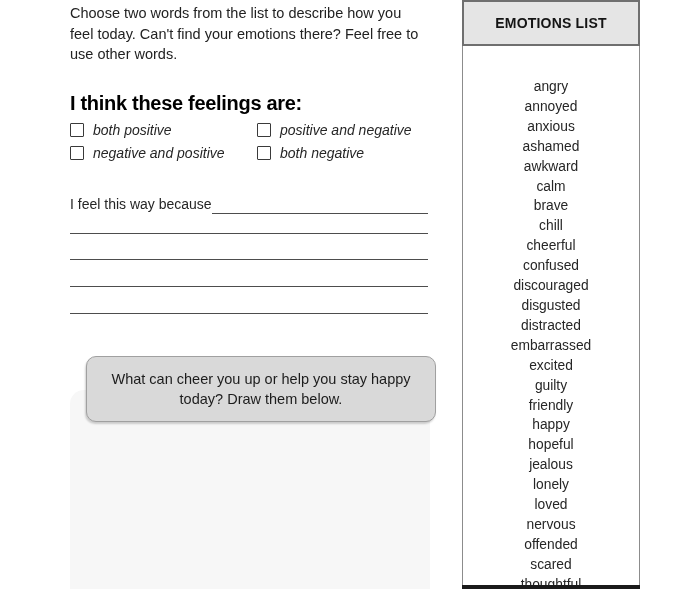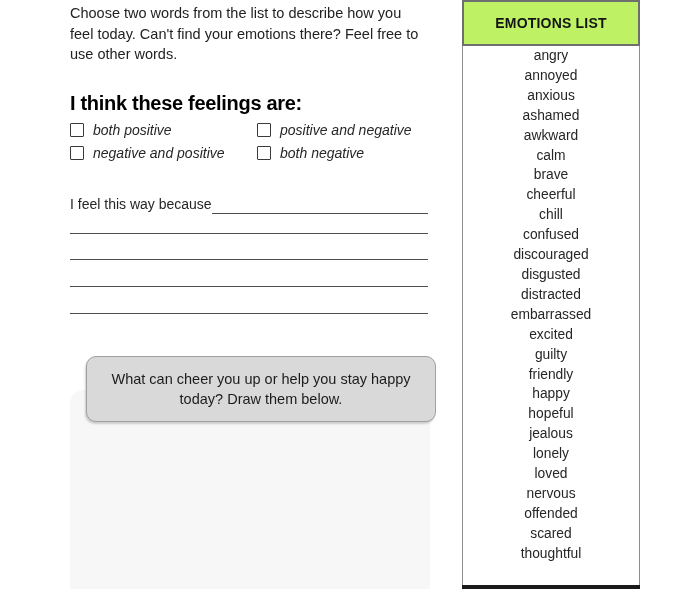--- a/index.html
+++ b/index.html
@@ -54,29 +54,29 @@
     font-size:14.5px;line-height:20px;color:#1c1c1c;
     padding:0 14px;box-sizing:border-box;
   }
   
   .emotions-col{
     position:absolute;left:462px;top:0;width:178px;height:589px;
     box-sizing:border-box;
   }
   .emotions-header{
     position:absolute;left:0;top:0;width:178px;height:46px;
-    box-sizing:border-box;background:#bef264;border:2px solid #6f6f6f;
+    box-sizing:border-box;background:#e5e5e5;border:2px solid #6f6f6f;
     display:flex;align-items:center;justify-content:center;
     font-size:14px;font-weight:bold;letter-spacing:0.2px;color:#141414;
   }
   .emotions-body{
     position:absolute;left:0;top:46px;width:178px;height:543px;
     box-sizing:border-box;background:#fff;
     border-left:1.5px solid #8c8c8c;border-right:1.5px solid #8c8c8c;
-    overflow:hidden;
+    padding-top:31px;overflow:hidden;
   }
   .emotions-body .word{
     text-align:center;font-size:13.8px;line-height:19.9px;color:#262626;
   }
   .bottom-bar{
     position:absolute;left:462px;bottom:0;width:178px;height:4px;
     background:#1a1a1a;
   }
 </style>
 </head>
@@ -134,23 +134,23 @@
       <div class="word">anxious</div>
 
       <div class="word">ashamed</div>
 
       <div class="word">awkward</div>
 
       <div class="word">calm</div>
 
       <div class="word">brave</div>
 
+      <div class="word">chill</div>
+
       <div class="word">cheerful</div>
-
-      <div class="word">chill</div>
 
       <div class="word">confused</div>
 
       <div class="word">discouraged</div>
 
       <div class="word">disgusted</div>
 
       <div class="word">distracted</div>
 
       <div class="word">embarrassed</div>

